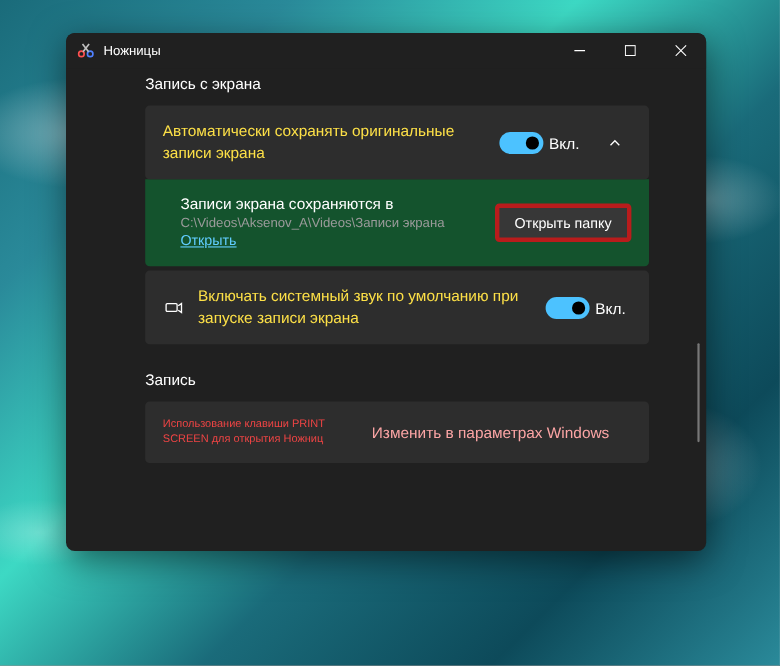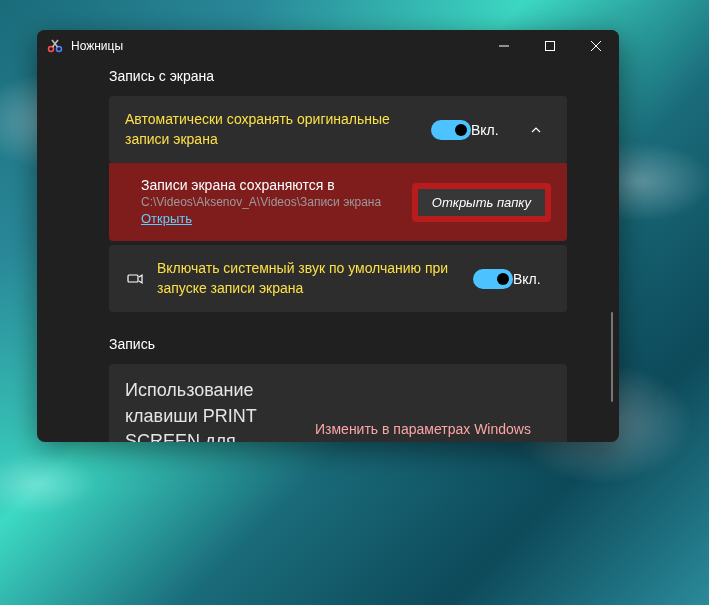--- a/index.html
+++ b/index.html
@@ -15,24 +15,24 @@
     position: absolute;
     inset: 0;
     background:
       radial-gradient(ellipse 200px 100px at 10% 20%, rgba(255,255,255,0.4) 0%, transparent 50%),
       radial-gradient(ellipse 150px 80px at 90% 30%, rgba(255,255,255,0.3) 0%, transparent 50%),
       radial-gradient(ellipse 180px 120px at 85% 70%, rgba(255,255,255,0.35) 0%, transparent 50%),
       radial-gradient(ellipse 120px 60px at 5% 80%, rgba(255,255,255,0.25) 0%, transparent 50%);
   }
   .window {
     position: absolute;
-    left: 37px;
+    left: 60px;
     top: 30px;
     width: 582px;
-    height: 412px;
+    height: 471px;
     background: #202020;
     border-radius: 8px;
     box-shadow: 0 8px 32px rgba(0,0,0,0.5);
     display: flex;
     flex-direction: column;
     overflow: hidden;
     color: #fff;
   }
   .titlebar {
     height: 32px;
@@ -99,20 +99,21 @@
   }
   .card-label {
     flex: 1;
     font-size: 14px;
     color: #fde047;
     line-height: 1.4;
   }
   .toggle-wrap {
     display: flex;
     align-items: center;
+    text-align: center;
   }
   .toggle {
     width: 40px;
     height: 20px;
     border-radius: 10px;
     position: relative;
   }
   .toggle.on { background: #4cc2ff; }
   .toggle.off { background: #272727; border: 1px solid #9a9a9a; }
   .toggle-knob {
@@ -130,21 +131,21 @@
     min-width: 38px;
   }
   .chevron {
     width: 30px;
     display: flex;
     align-items: center;
     justify-content: center;
     color: #fff;
   }
   .nested {
-    background: #7f1d1d;
+    background: #14532d;
     border-radius: 0 0 4px 4px;
     padding: 14px 16px 14px 32px;
     display: flex;
     align-items: center;
     gap: 16px;
     margin-top: -4px;
     margin-bottom: 4px;
   }
   .nested-left {
     flex: 1;
@@ -160,39 +161,38 @@
   }
   .link {
     color: #60cdff;
     font-size: 13px;
     text-decoration: underline;
     margin-top: 2px;
     display: inline-block;
   }
   .btn {
     background: #373737;
-    border: 6px solid #b91c1c;
+    border: 4px solid #b91c1c;
     color: #fff;
     padding: 6px 14px;
     border-radius: 4px;
     font-size: 13px;
     font-family: inherit;
-    font-style: italic;
   }
   .shortcut-card {
     display: flex;
     align-items: center;
     padding: 14px 16px;
     background: #2d2d2d;
     border-radius: 4px;
     gap: 40px;
   }
   .shortcut-label {
-    font-size: 18px;
-    color: #e5e5e5;
+    font-size: 10px;
+    color: #ef4444;
     line-height: 1.4;
     width: 150px;
   }
   .shortcut-link {
     color: #fca5a5;
     font-size: 14px;
   }
   .scrollbar {
     position: absolute;
     right: 6px;

